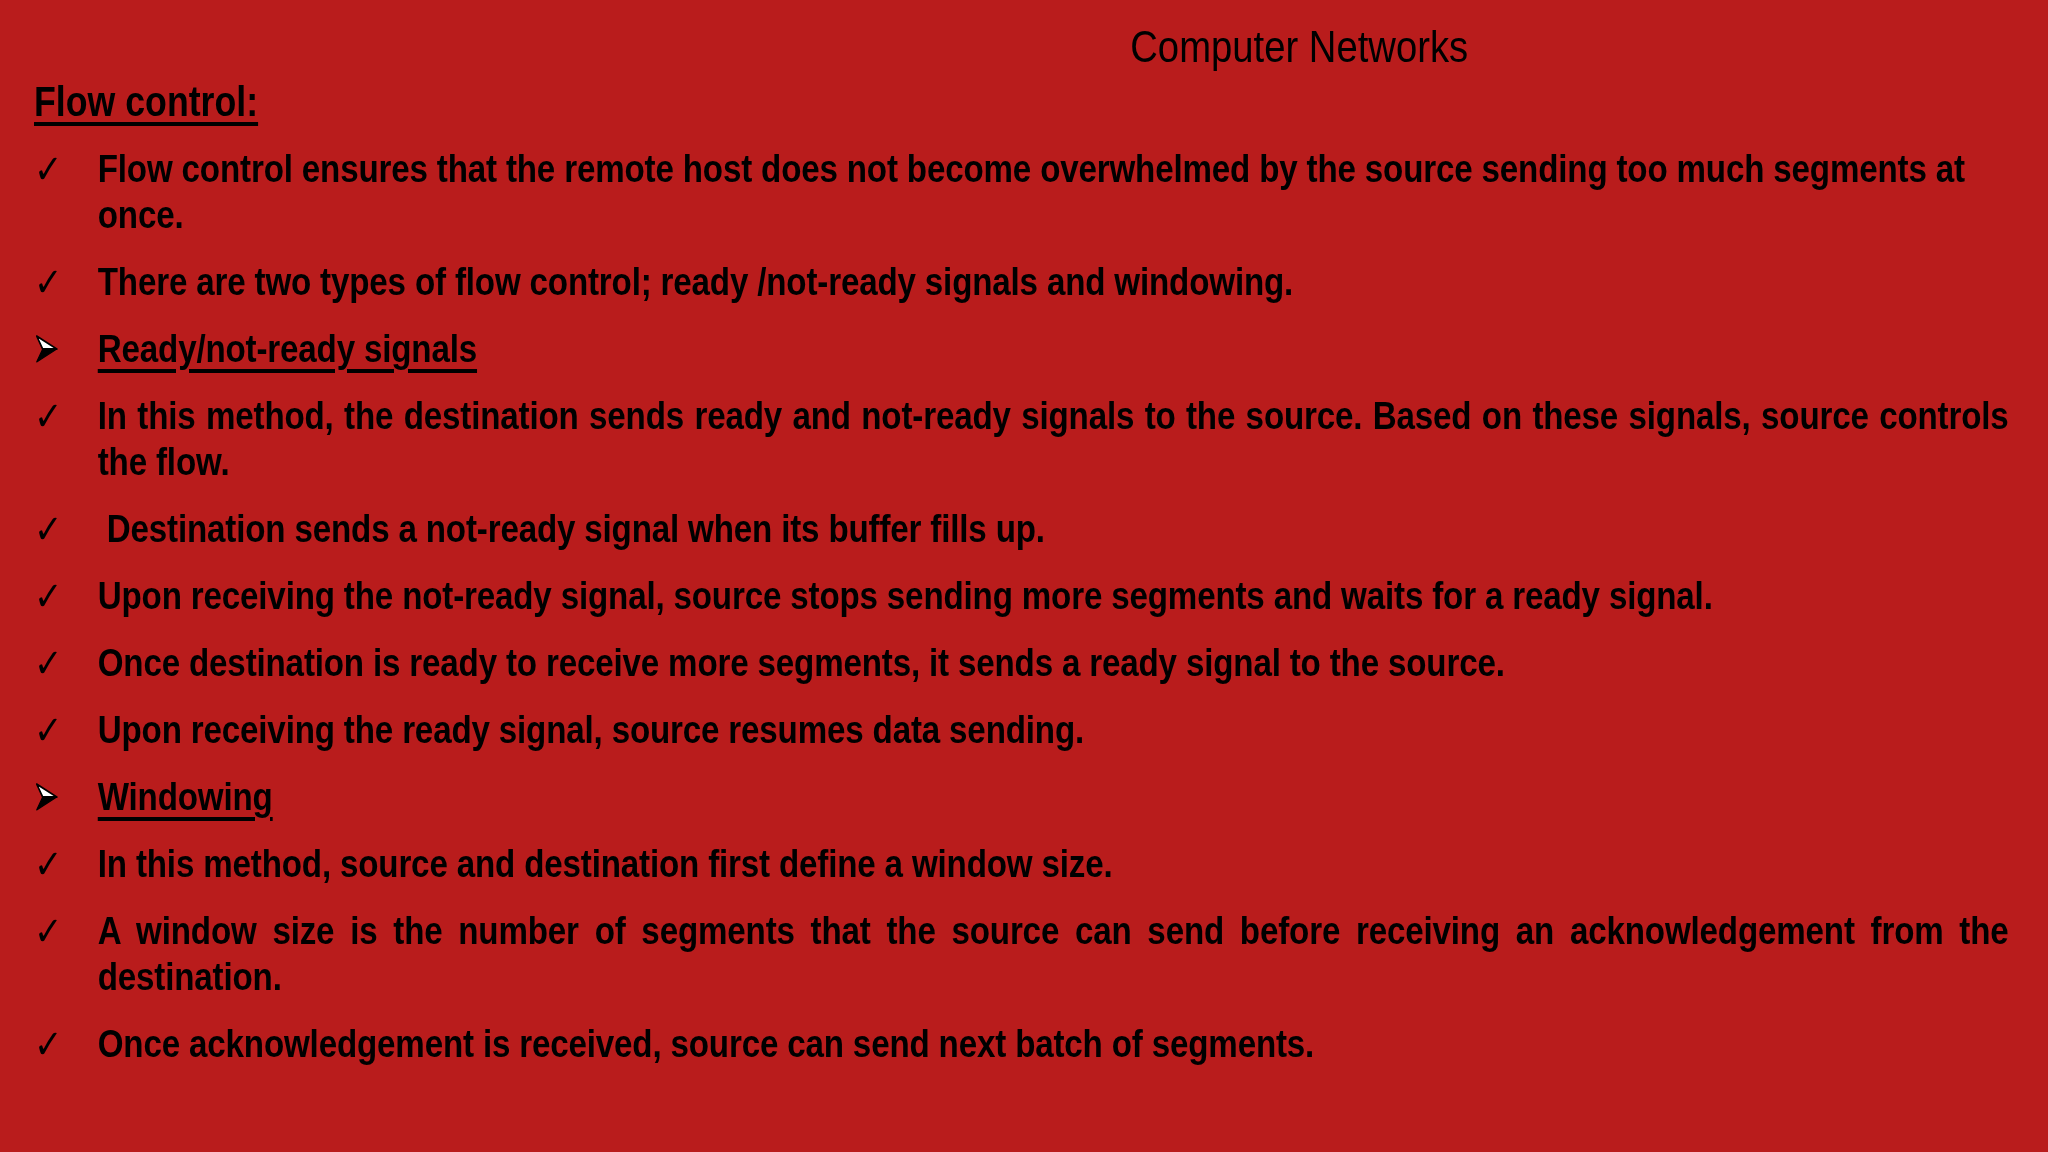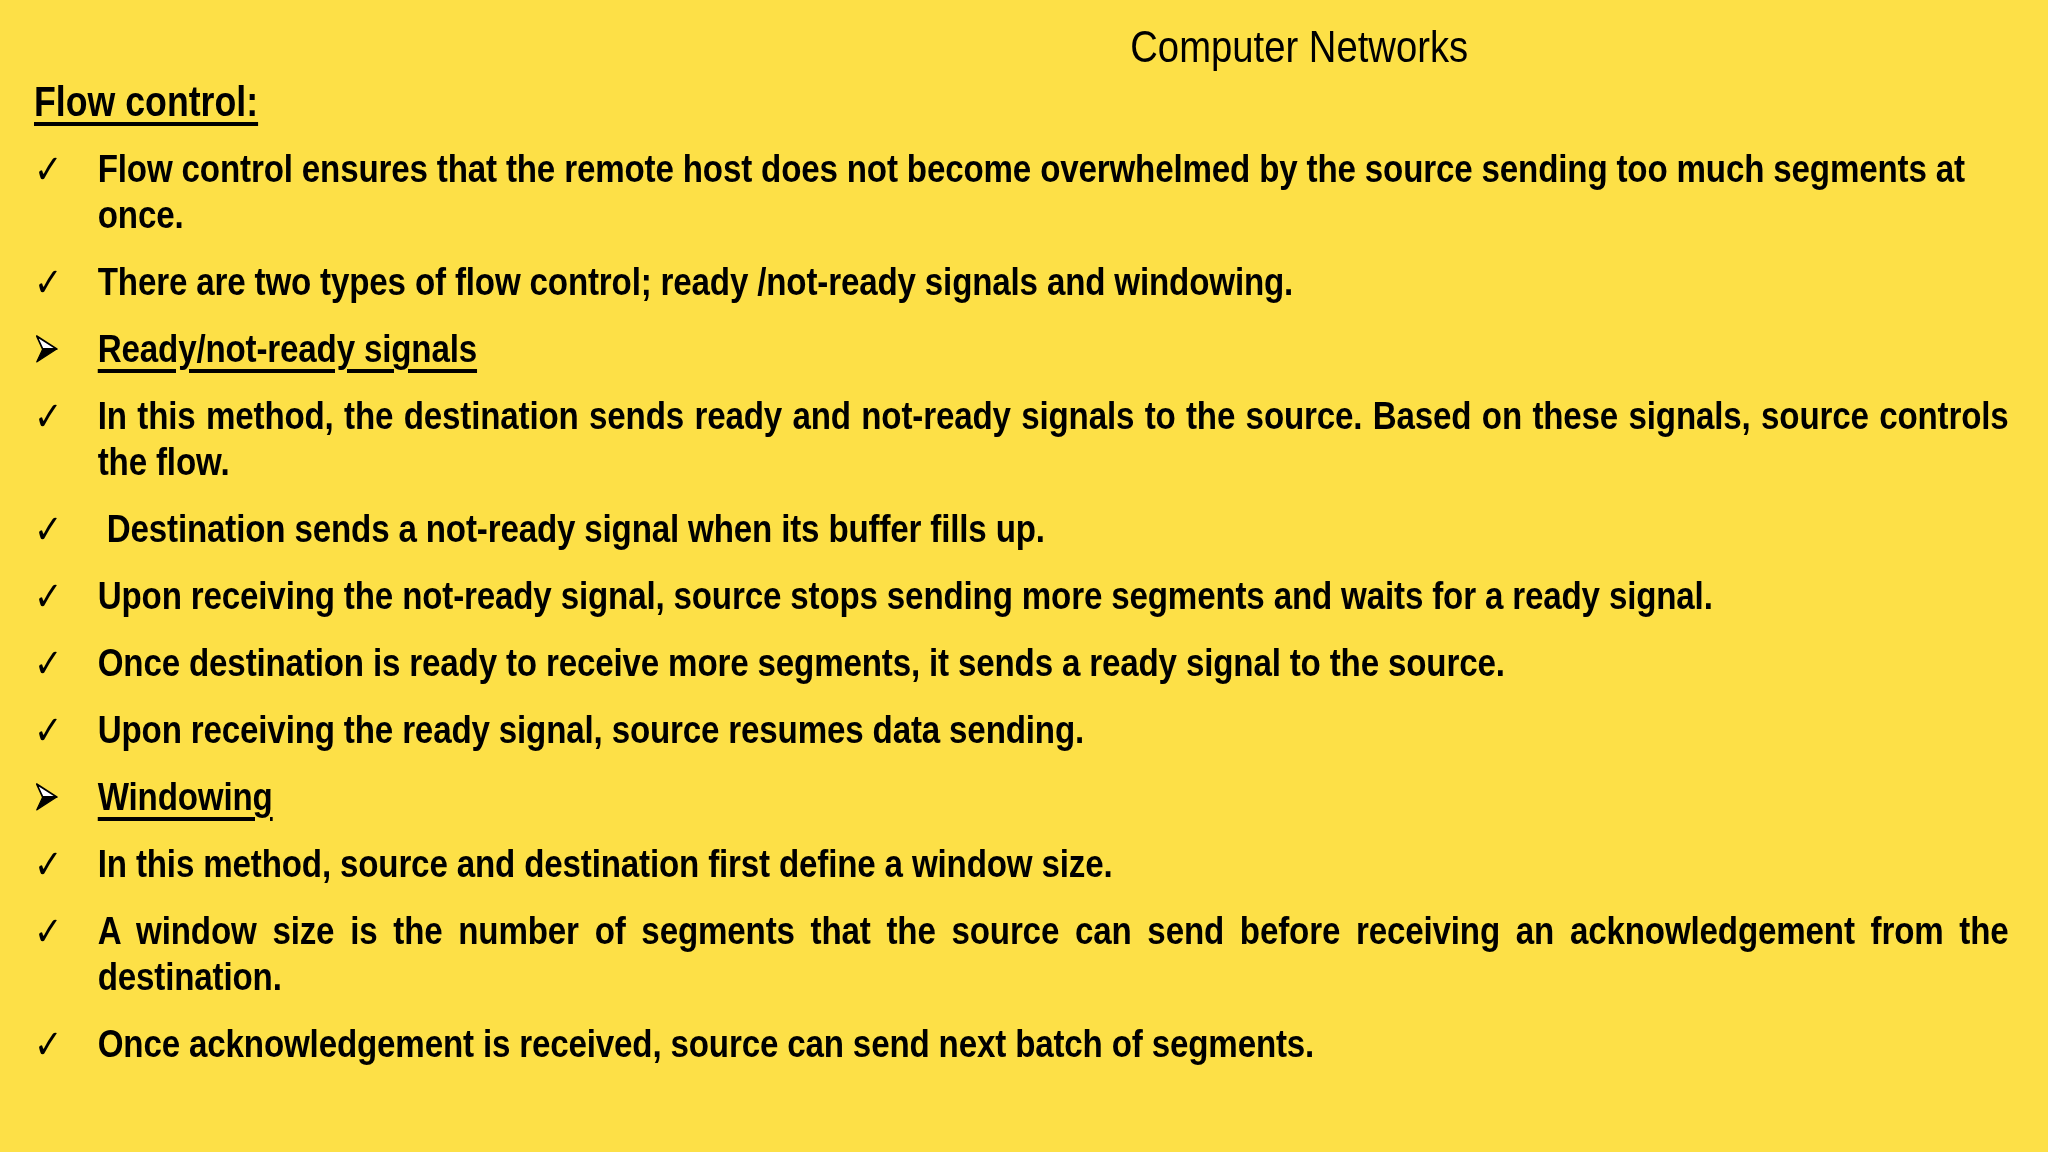--- a/index.html
+++ b/index.html
@@ -4,21 +4,21 @@
 <style>
   html, body {
     margin: 0;
     padding: 0;
     background: #ffffff;
   }
   .slide {
     position: relative;
     width: 2048px;
     height: 1152px;
-    background: #fde047;
+    background: #b91c1c;
     overflow: hidden;
   }
   
   .inner {
     box-sizing: border-box;
     width: 2409px;
     transform: scaleX(0.85);
     transform-origin: 0 0;
     padding: 20px 46px 0 40px;
     font-family: "Liberation Sans", sans-serif;

